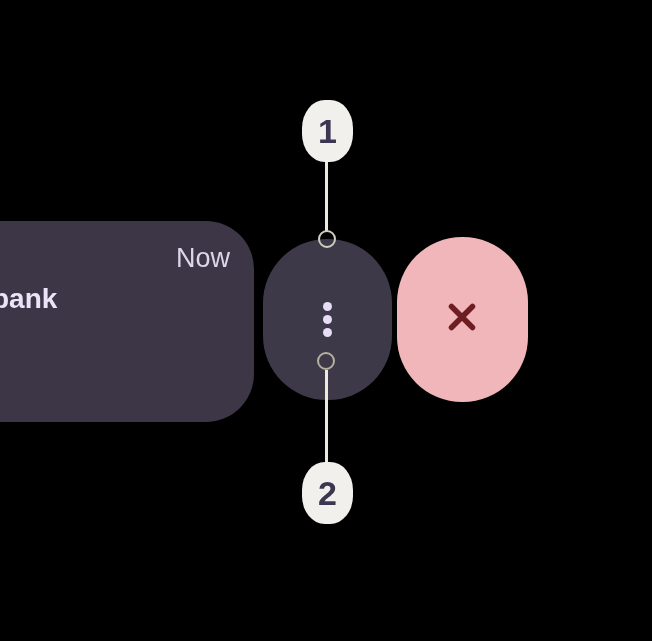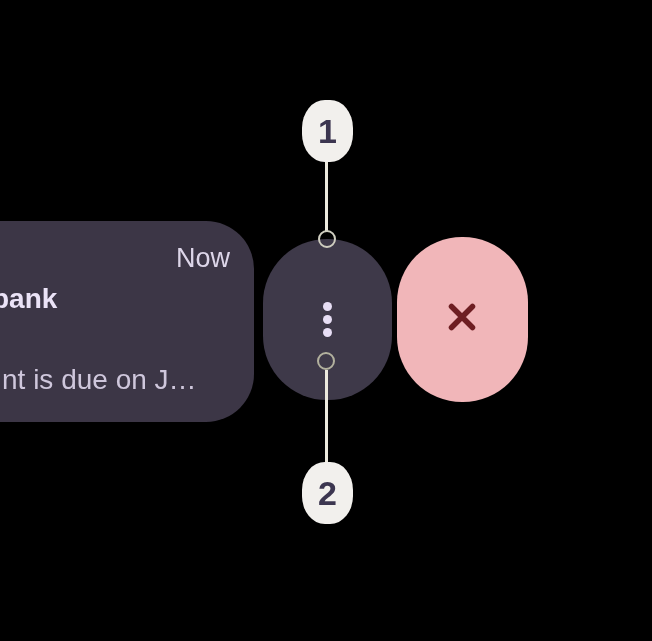--- a/index.html
+++ b/index.html
@@ -108,21 +108,20 @@
   .callout.c2{top:462px;}
 </style>
 </head>
 <body>
 
 <div class="stage">
 
   <div class="notification-card">
     <span class="ts">Now</span>
     <span class="title">bank</span>
-    <span class="body2">nt is due on J…</span>
   </div>
 
   <div class="menu-pill">
     <div class="dots">
       <i></i>
       <i></i>
       <i></i>
     </div>
   </div>
 

